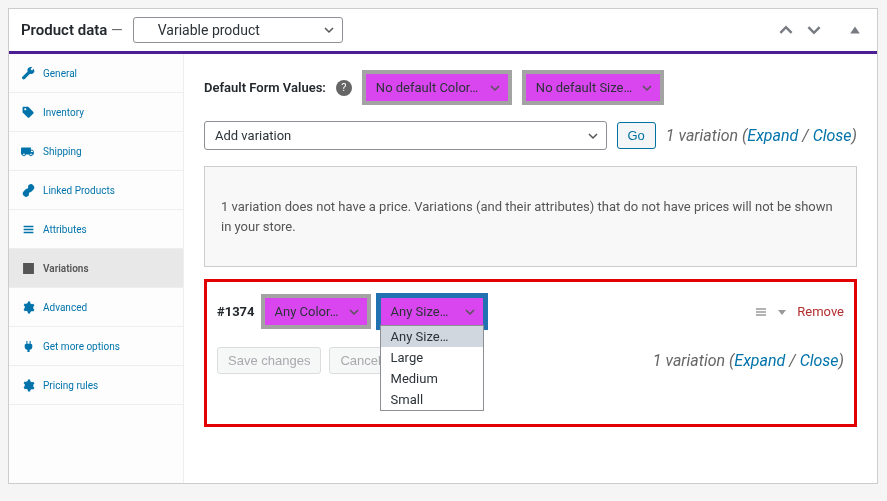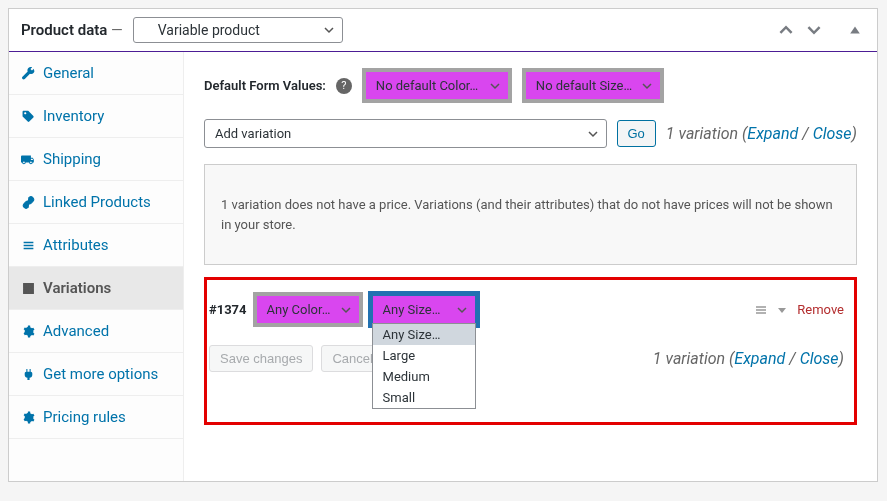--- a/index.html
+++ b/index.html
@@ -1,43 +1,43 @@
 <!DOCTYPE html>
 <html><head>
 <meta charset="utf-8">
 <style>
 * { box-sizing: border-box; margin: 0; padding: 0; }
 body { font-family: -apple-system, BlinkMacSystemFont, "Segoe UI", Roboto, sans-serif; font-size: 13px; color: #555; background: #f5f5f5; padding: 8px; }
 .panel { background: #fff; border: 1px solid #ccc; width: 870px; }
-.panel-header { display: flex; align-items: center; padding: 8px 12px; border-bottom: 1px solid #4c1d95; }
+.panel-header { display: flex; align-items: center; padding: 8px 12px; border-bottom: 3px solid #4c1d95; }
 .panel-title { font-size: 15px; font-weight: 600; color: #23282d; }
 .panel-title .dash { font-weight: 400; color: #666; }
 .type-select { margin-left: 10px; border: 1px solid #8c8f94; border-radius: 3px; background: #fff; padding: 4px 28px 4px 24px; font-size: 14px; color: #2c3338; position: relative; cursor: pointer; min-width: 210px; }
 .type-select .chev { position: absolute; right: 8px; top: 50%; transform: translateY(-50%); color: #555; }
 .right-icons { margin-left: auto; display: flex; gap: 6px; align-items: center; }
 .right-icons span { color: #787c82; font-size: 13px; padding: 2px 4px; }
 .body-wrap { display: flex; }
 .sidebar { width: 175px; border-right: 1px solid #eee; background: #fdfdfd; }
-.tab { display: flex; align-items: center; gap: 8px; padding: 12px 12px; color: #0073aa; cursor: pointer; border-bottom: 1px solid #eee; font-size: 15px; }
+.tab { display: flex; align-items: center; gap: 8px; padding: 12px 12px; color: #0073aa; cursor: pointer; border-bottom: 1px solid #eee; font-size: 10px; }
 .tab.active { background: #e8e8e8; color: #555; font-weight: 600; }
 .tab .icon { width: 14px; height: 14px; display: inline-flex; align-items: center; justify-content: center; }
 .content { flex: 1; padding: 16px 20px 40px 20px; position: relative; }
 .row { display: flex; align-items: center; gap: 10px; margin-bottom: 16px; }
 .label { color: #23282d; font-weight: 600; font-size: 13px; }
 .help { width: 16px; height: 16px; border-radius: 50%; background: #666; color: #fff; font-size: 11px; display: inline-flex; align-items: center; justify-content: center; cursor: help; }
 .sel { border: 4px solid #a3a3a3; border-radius: 0; background: #d946ef; padding: 6px 28px 6px 10px; font-size: 13px; color: #2c3338; position: relative; cursor: pointer; }
 .sel .chev, .addvar .chev { position: absolute; right: 8px; top: 50%; transform: translateY(-50%); color: #555; }
 .row2 { display: flex; align-items: center; gap: 10px; margin-bottom: 16px; }
 .addvar { flex: 1; max-width: 435px; border: 1px solid #8c8f94; border-radius: 3px; background: #fff; padding: 6px 28px 6px 10px; position: relative; color: #2c3338; }
 .btn { border: 1px solid #0071a1; border-radius: 3px; background: #f3f5f6; color: #0071a1; padding: 5px 10px; cursor: pointer; font-size: 13px; }
 .btn-disabled { border: 1px solid #dcdcde; background: #f6f7f7; color: #a7aaad; cursor: default; }
 .meta { color: #666; font-style: italic; font-size: 16px; margin-left: auto; }
 .meta a { color: #0073aa; cursor: pointer; }
 .notice { border: 1px solid #ccc; background: #f8f8f8; padding: 30px 16px; color: #555; font-size: 13px; line-height: 1.5; margin-bottom: 12px; }
-.highlight-box { border: 3px solid #e30000; padding: 12px 10px 50px 2px; position: relative; margin-bottom: 16px; }
+.highlight-box { border: 3px solid #e30000; padding: 12px 10px 50px 10px; position: relative; margin-bottom: 16px; }
 .var-row { display: flex; align-items: center; gap: 6px; }
 .var-id { font-weight: 700; color: #23282d; font-size: 13px; }
 .sel-focus { border-color: #2271b1; box-shadow: 0 0 0 1px #2271b1; }
 .var-actions { margin-left: auto; display: flex; align-items: center; gap: 10px; color: #999; justify-content: flex-end; }
 .remove { color: #b32d2e; cursor: pointer; font-size: 13px; }
 .btn-row { display: flex; align-items: center; gap: 8px; margin-top: 18px; }
 .dropdown { position: absolute; top: 100%; left: -1px; right: -1px; background: #fff; border: 1px solid #8c8f94; z-index: 10; }
 .dropdown-opt { padding: 3px 10px; color: #2c3338; cursor: pointer; font-size: 13px; text-align: left; }
 .dropdown-opt.hl { background: #d0d7de; }
 svg { display: block; }

